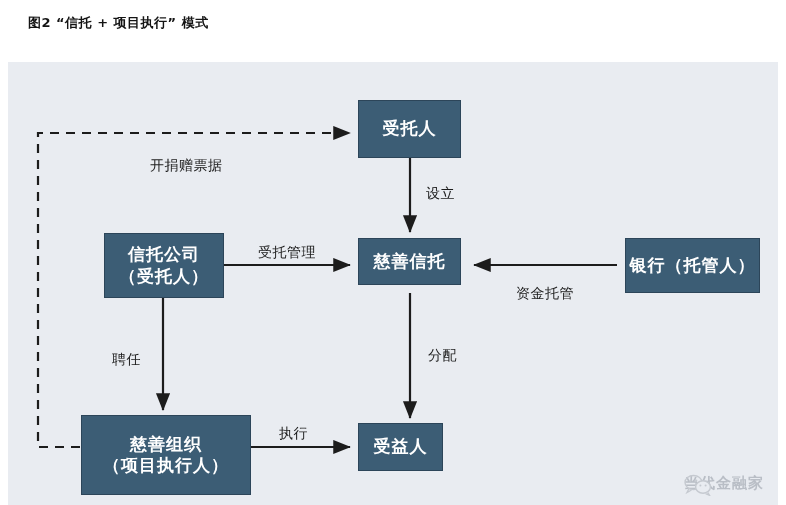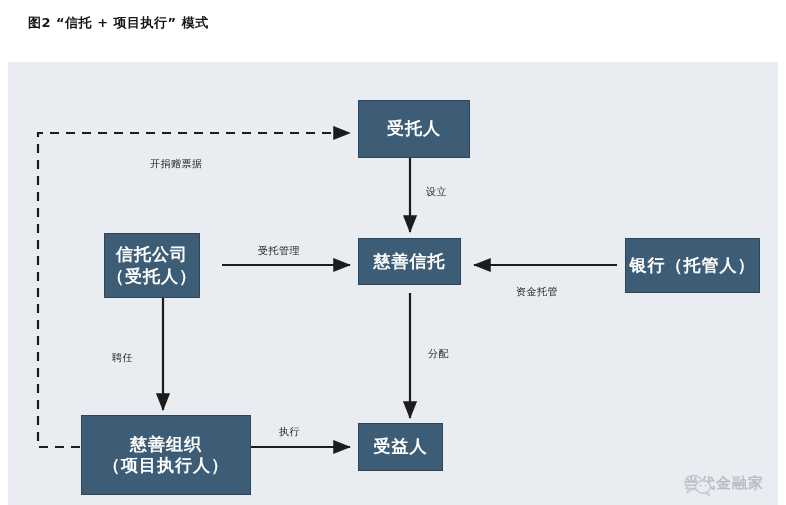--- a/index.html
+++ b/index.html
@@ -46,21 +46,21 @@
     line-height:1.25;
     font-size:17px;
     letter-spacing:1px;
     box-sizing:border-box;
   }
   .node span{display:block;}
 
   .edge-label{
     position:absolute;
     color:#1c1c1c;
-    font-size:10px;
+    font-size:14px;
     letter-spacing:0.5px;
     white-space:nowrap;
     font-family:"DejaVu Sans","Liberation Sans",sans-serif;
   }
 
   .watermark{
     position:absolute;
     right:14px; bottom:12px;
     display:flex;
     align-items:center;
@@ -95,27 +95,27 @@
 
     <path d="M 609,203 L 466,203" fill="none" stroke="#1c1c1c" stroke-width="2.2" marker-end="url(#arrow)"></path>
 
     <path d="M 155,236 L 155,348" fill="none" stroke="#1c1c1c" stroke-width="2.2" marker-end="url(#arrow)"></path>
 
     <path d="M 402,231 L 402,356" fill="none" stroke="#1c1c1c" stroke-width="2.2" marker-end="url(#arrow)"></path>
 
     <path d="M 243,385 L 342,385" fill="none" stroke="#1c1c1c" stroke-width="2.2" marker-end="url(#arrow)"></path>
   </svg>
 
-  <div class="node" style="left:350px; top:38px; width:112px; height:58px;">
+  <div class="node" style="left:350px; top:38px; width:103px; height:58px;">
     <div>
       <span>受托人</span>
     </div>
   </div>
 
-  <div class="node" style="left:96px; top:171px; width:96px; height:65px;">
+  <div class="node" style="left:96px; top:171px; width:120px; height:65px;">
     <div>
       <span>信托公司</span>
       <span>（受托人）</span>
     </div>
   </div>
 
   <div class="node" style="left:350px; top:176px; width:103px; height:47px;">
     <div>
       <span>慈善信托</span>
     </div>

